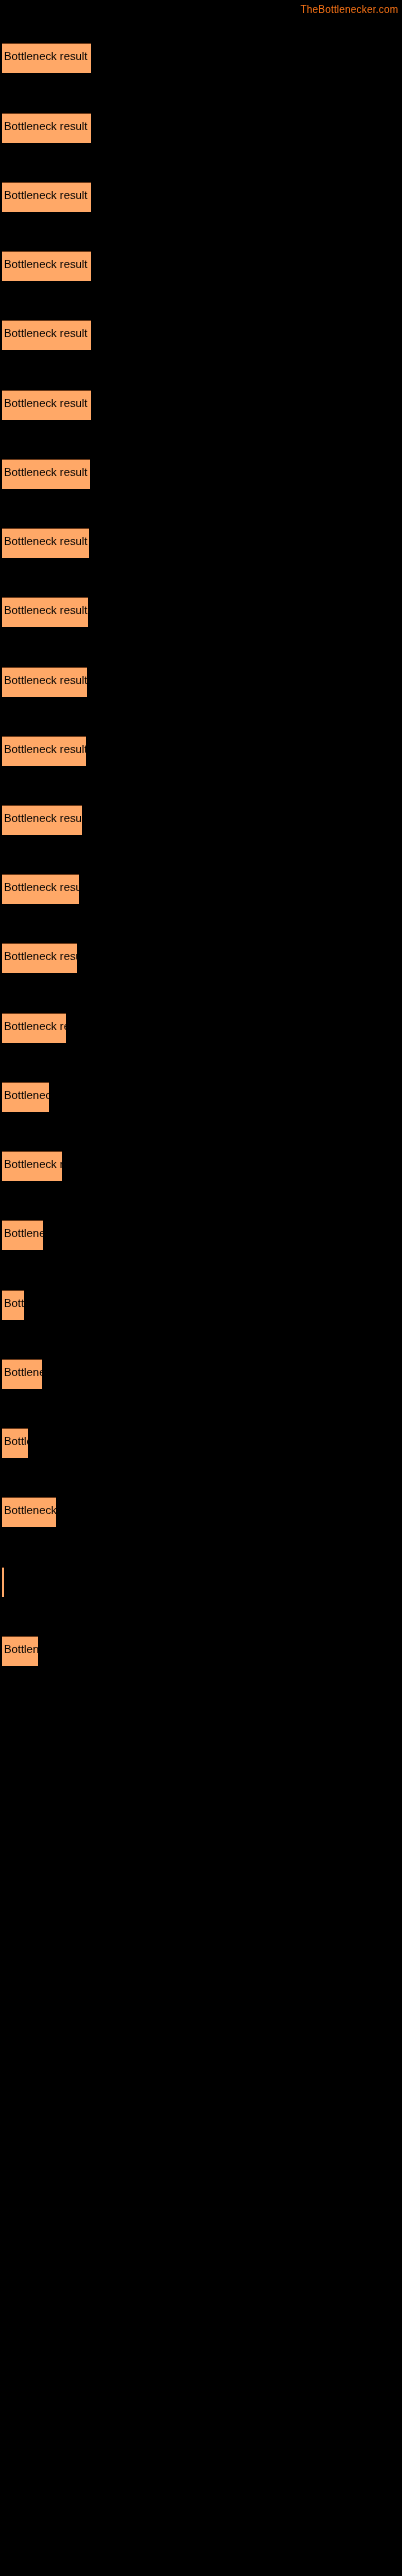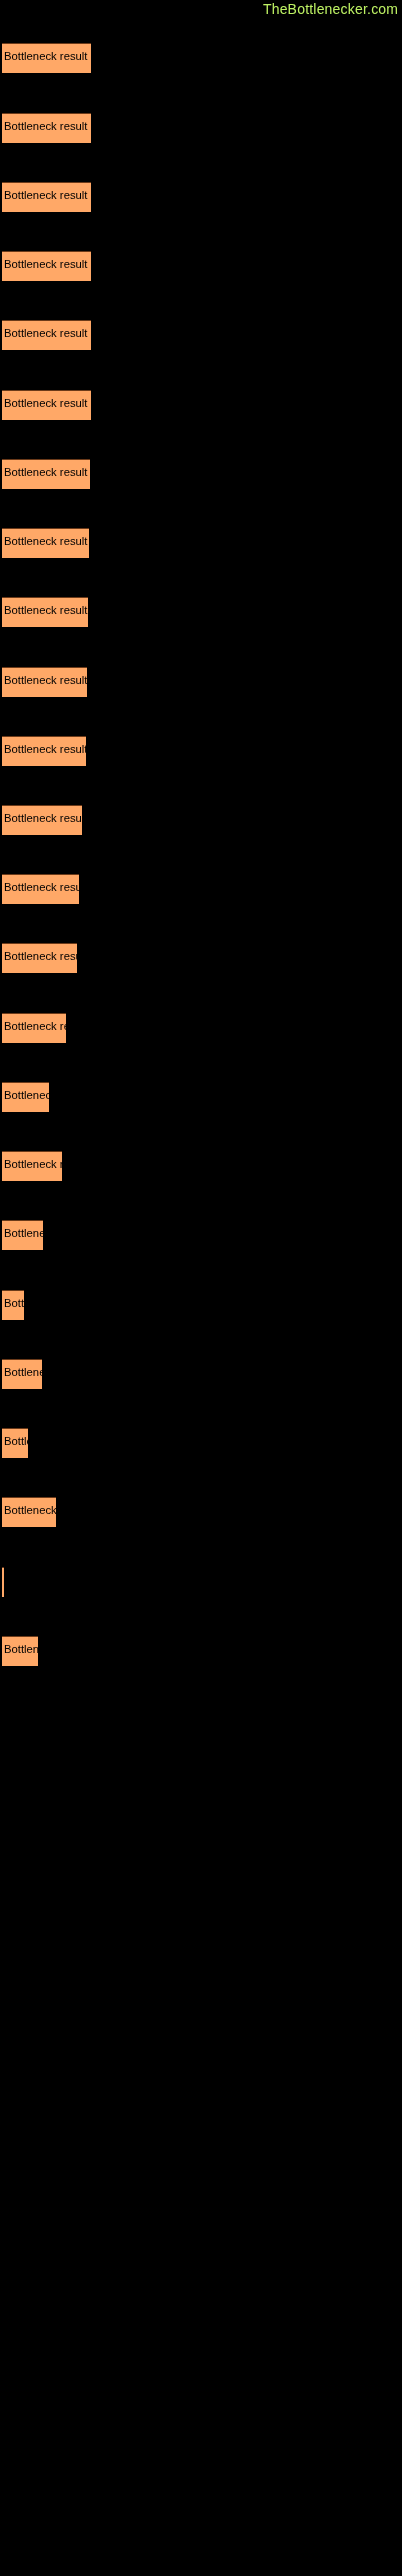--- a/index.html
+++ b/index.html
@@ -21,23 +21,23 @@
     left: 0;
     top: 0;
     width: 403px;
     height: 2576px;
     background: #000000;
   }
   #site-title {
     position: absolute;
     right: 4.8px;
     top: 0.8px;
-    font-size: 14px;
+    font-size: 10px;
     line-height: 17.7px;
-    color: #bef264;
+    color: #f97316;
     letter-spacing: 0.2px;
     white-space: nowrap;
     font-family: "Liberation Sans", sans-serif;
   }
   #bars-layer {
     position: absolute;
     left: 0;
     top: 0;
     width: 386px;
     height: 2576px;

